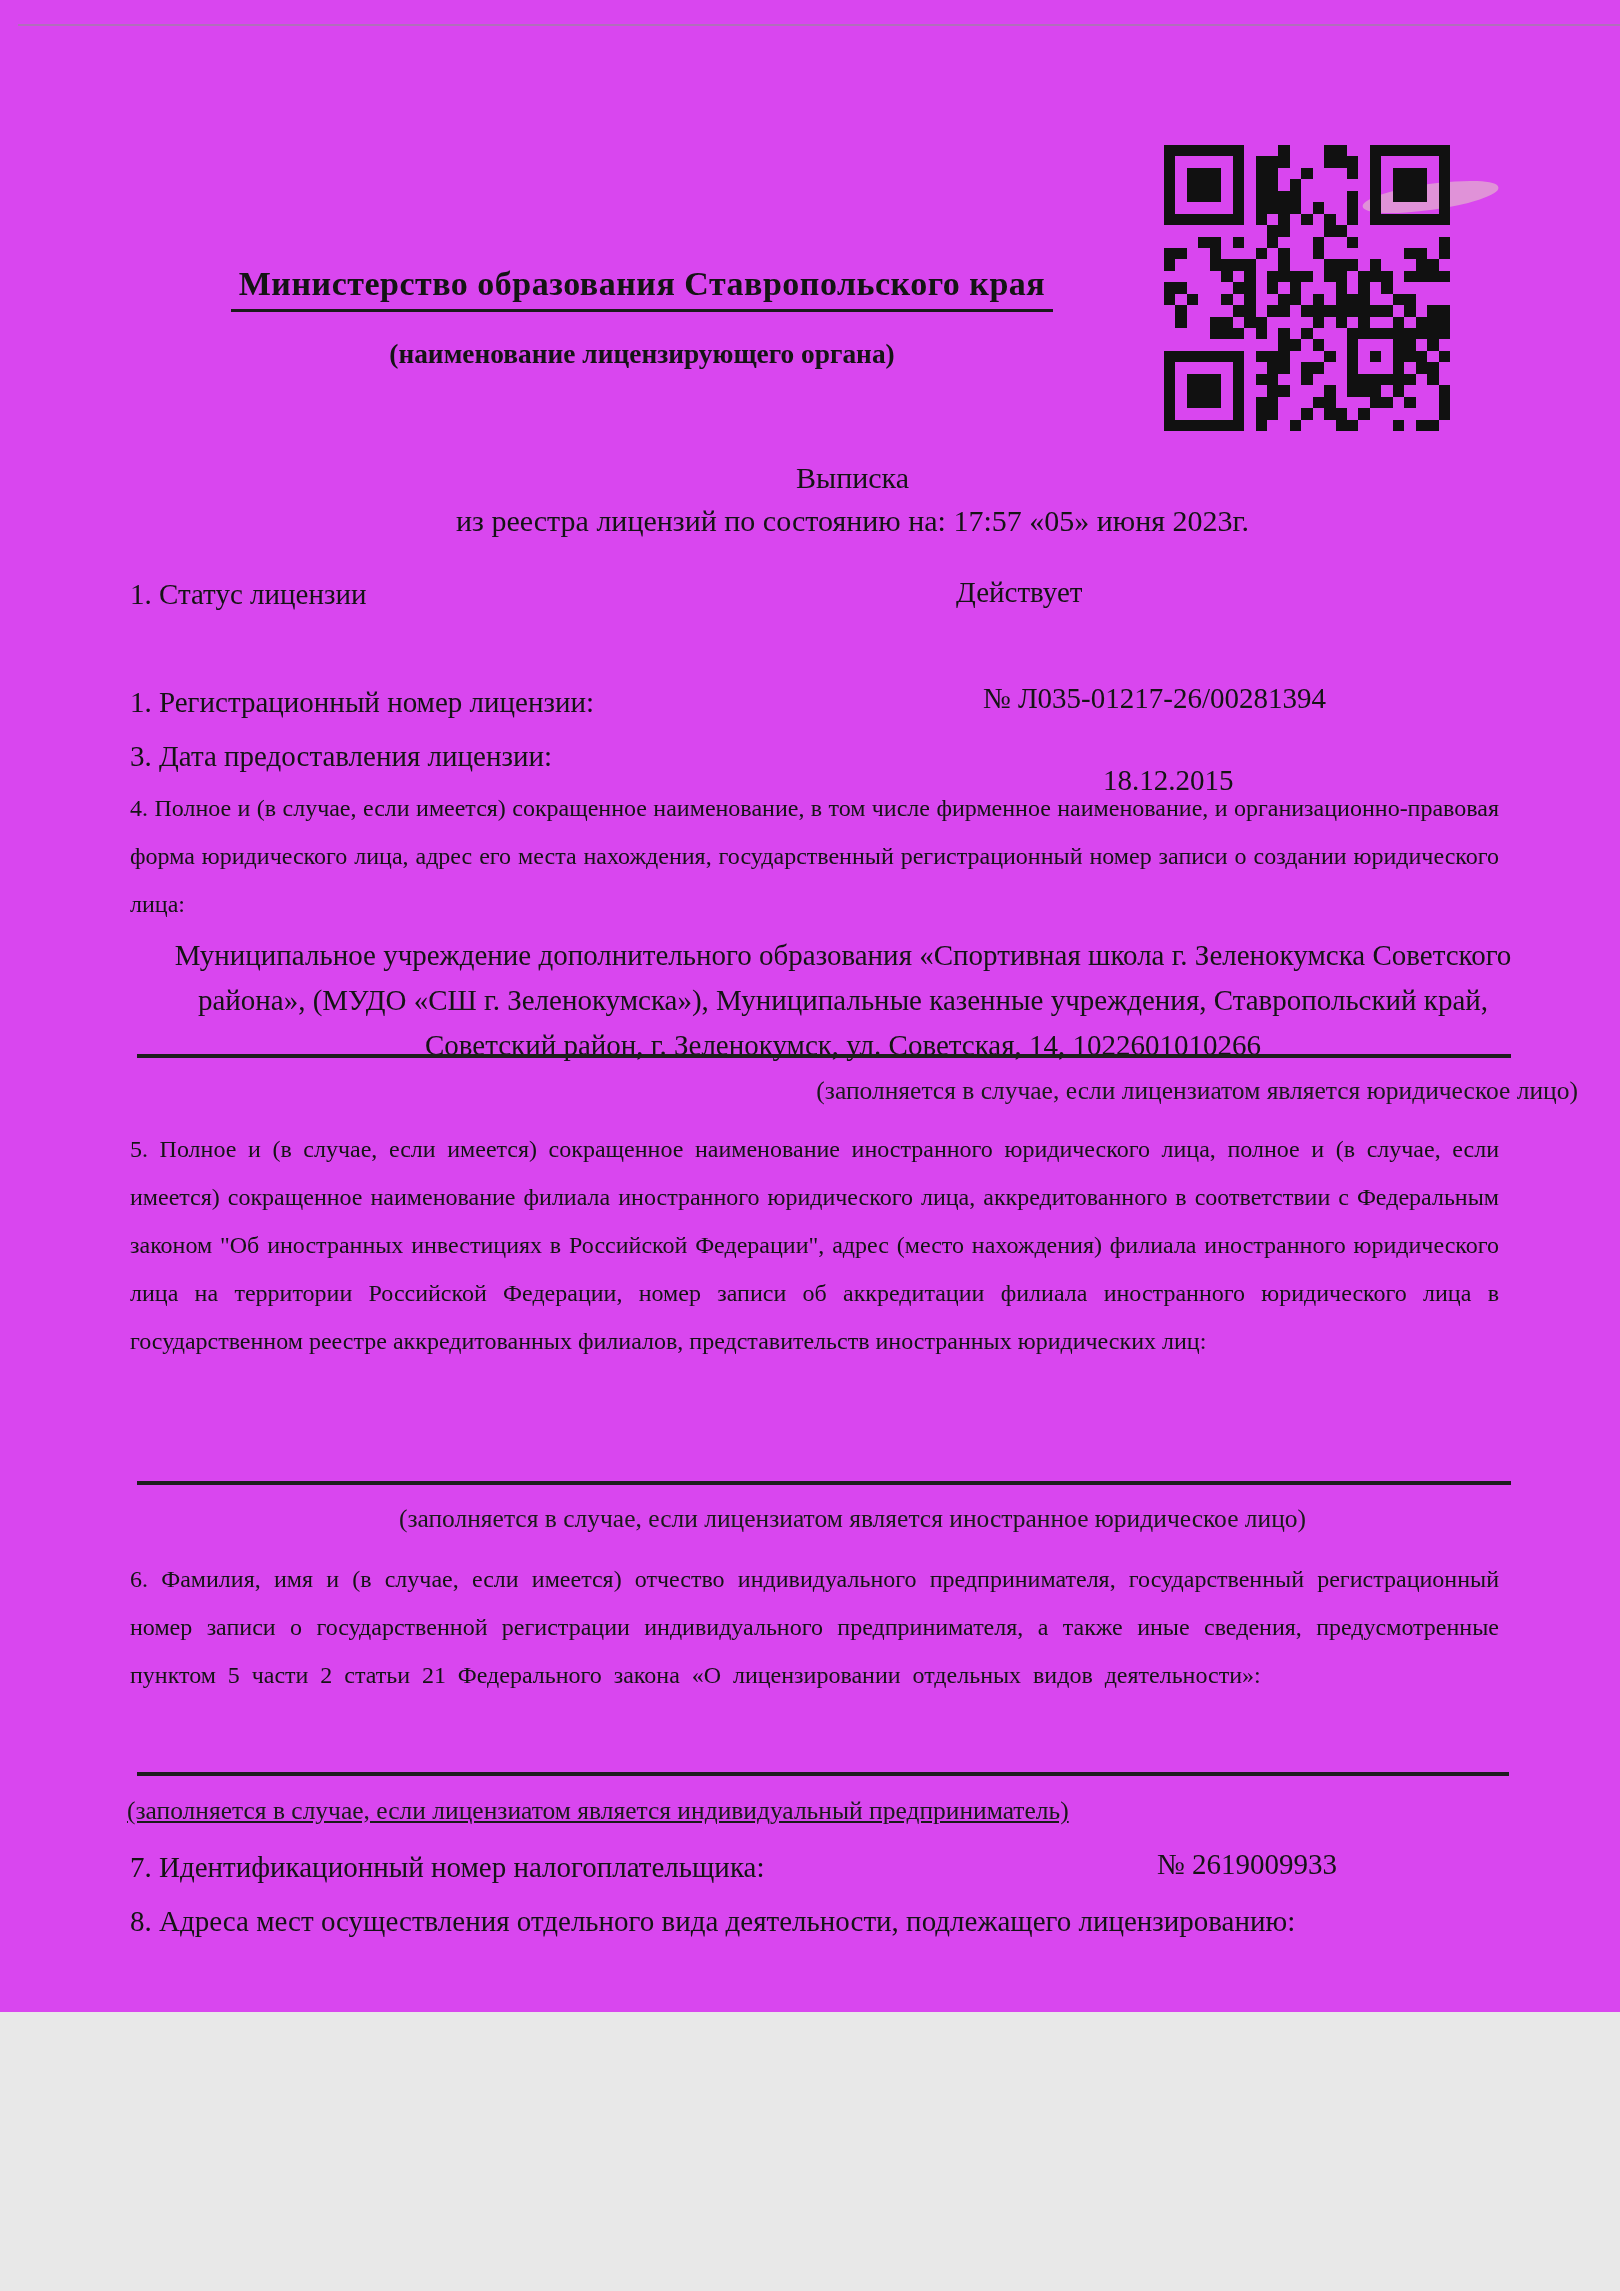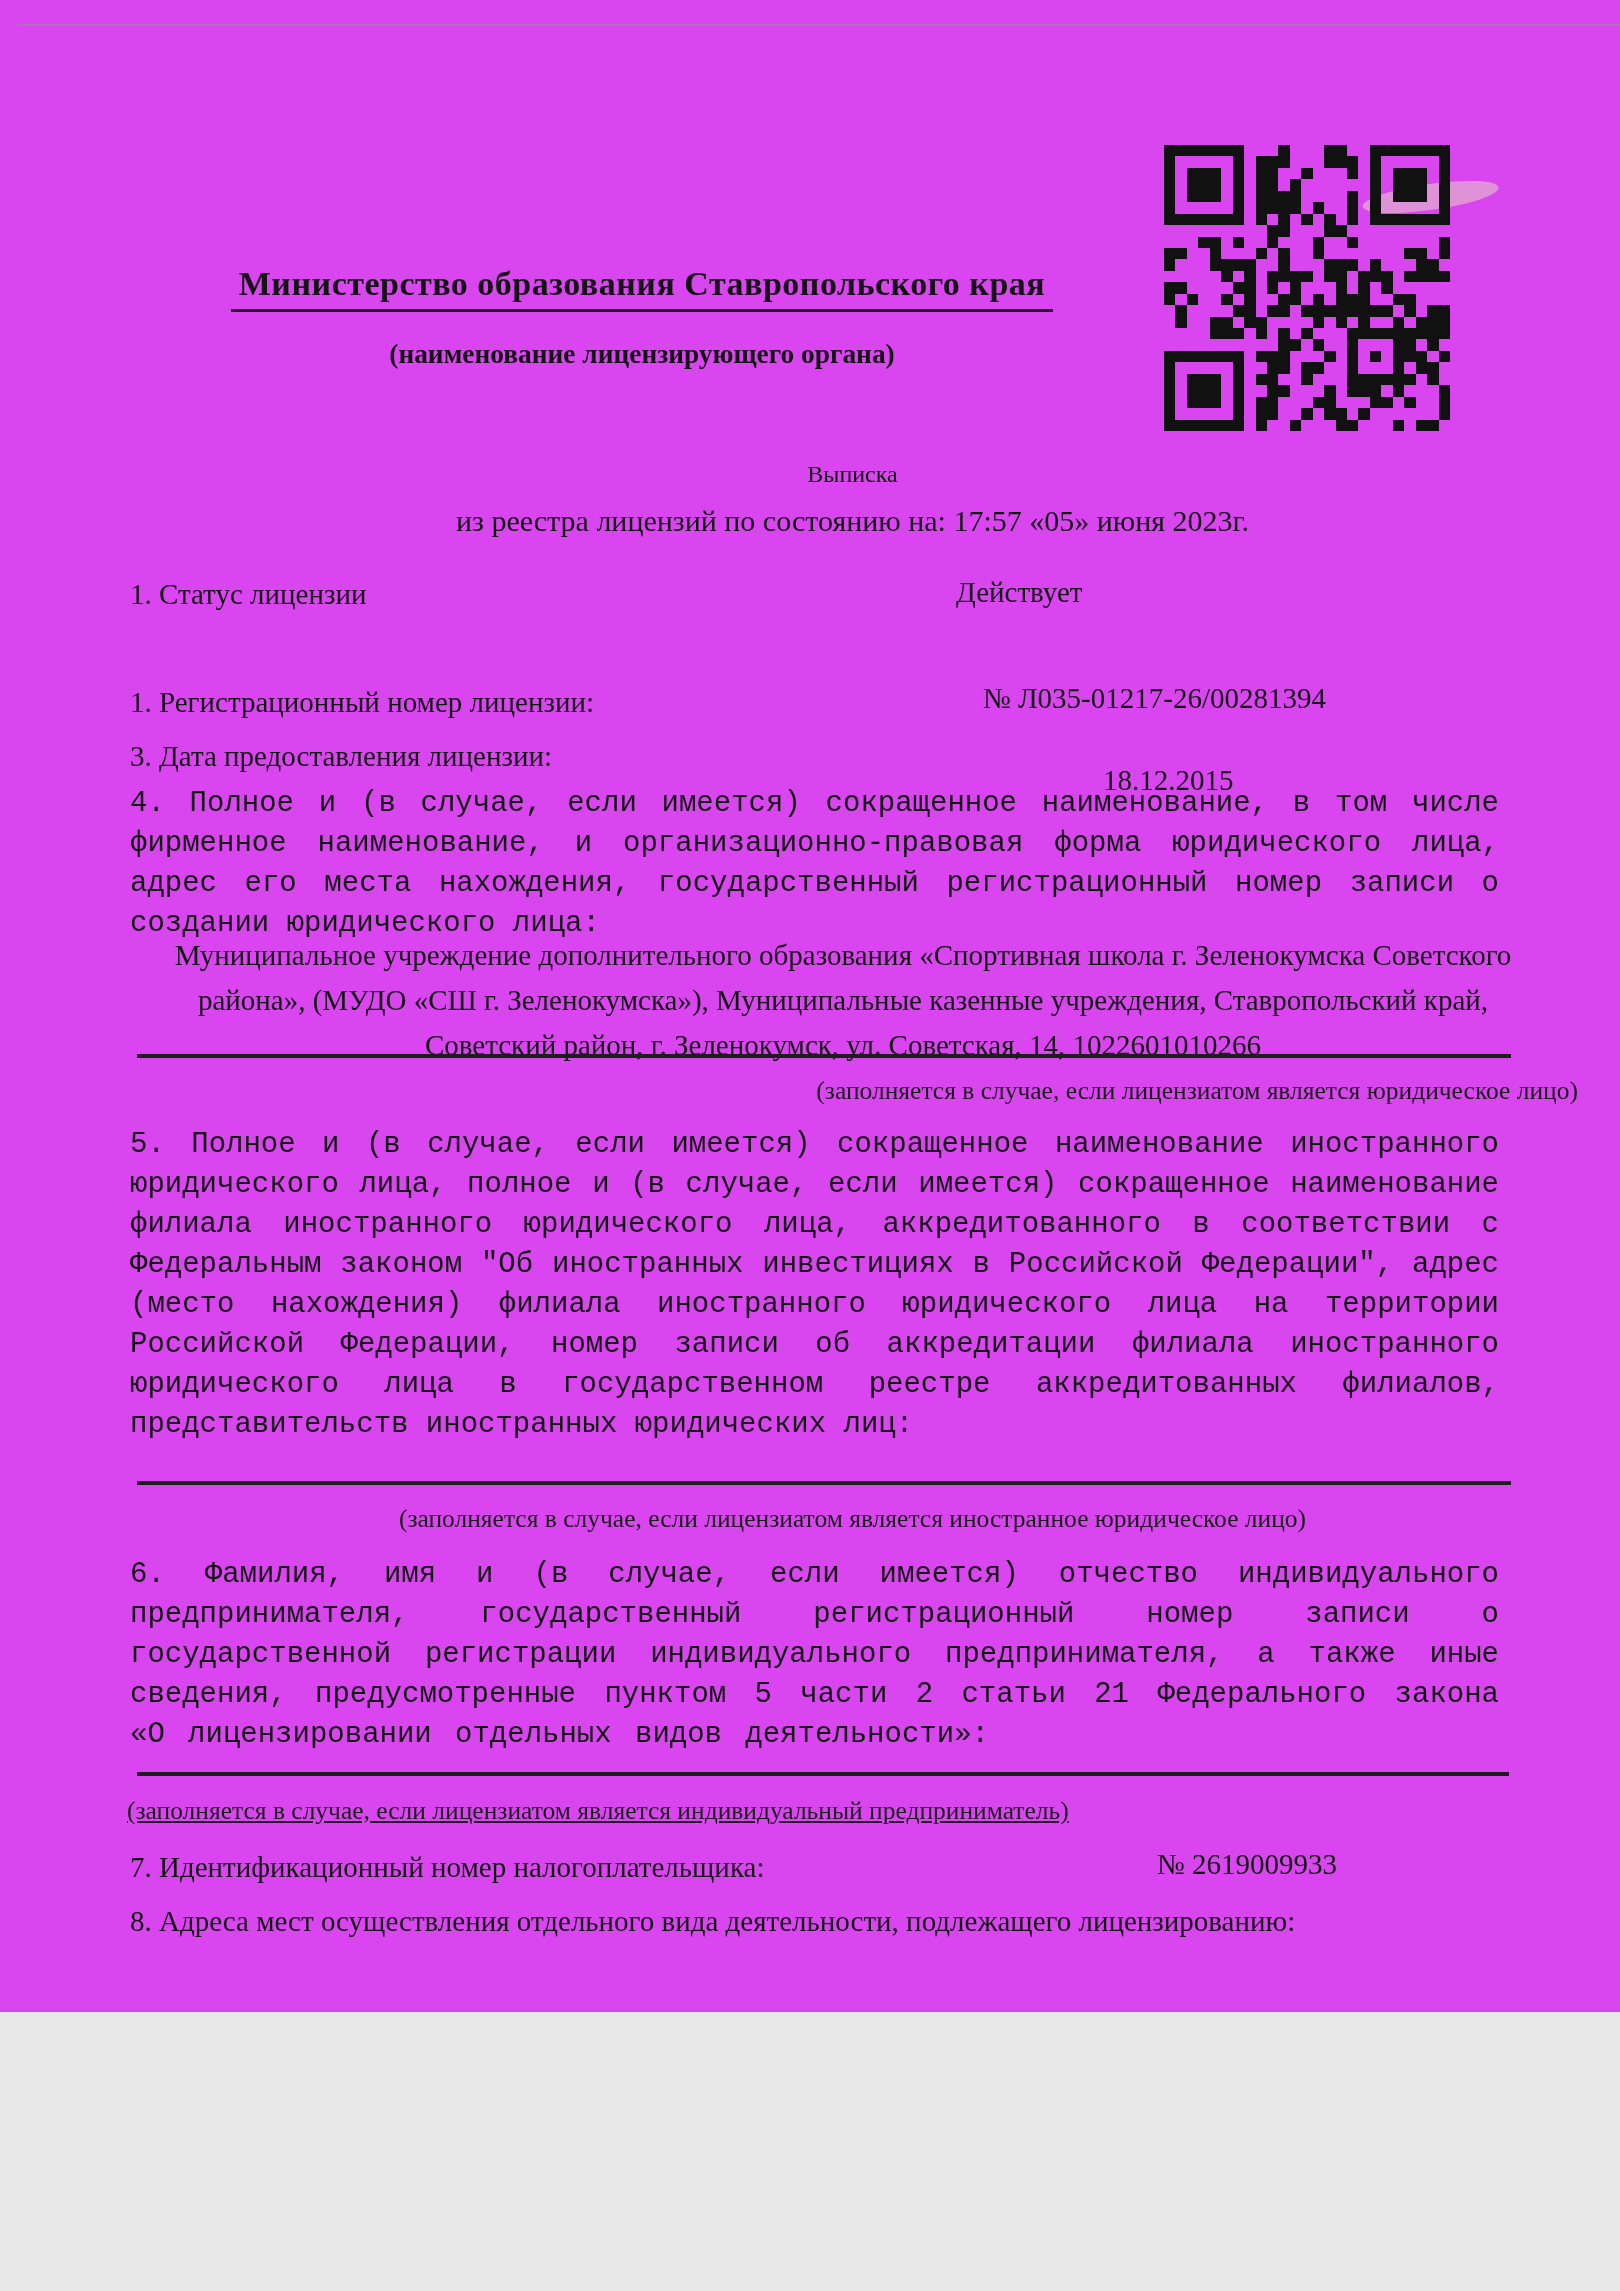--- a/index.html
+++ b/index.html
@@ -17,35 +17,35 @@
   .scan-line-bottom{top:2285px;left:225px;width:1395px;height:2px;background:#9a9a9a;opacity:.45;}
   .smudge{top:184px;left:1362px;width:137px;height:25.5px;background:#e8ddc2;opacity:.5;border-radius:50%;transform:rotate(-8deg);}
   
   .ministry-wrap{top:265px;left:0;width:1284px;text-align:center;}
   .ministry{display:inline-block;font-size:34px;font-weight:bold;letter-spacing:0.5px;
     border-bottom:3.9px solid #1b1b1b;padding:0 7.8px 5.9px 7.8px;}
   .ministry-caption{top:339px;left:0;width:1284px;text-align:center;font-size:27.4px;font-weight:bold;}
   
   .qr{top:145px;left:1164px;width:286px;height:286px;}
   
-  .doc-title{top:461px;left:127px;width:1451px;text-align:center;font-size:24px;}
+  .doc-title{top:461px;left:127px;width:1451px;text-align:center;font-size:30px;}
   .doc-subtitle{top:504px;left:127px;width:1451px;text-align:center;font-size:30px;}
   
   .row-label{font-size:29px;white-space:nowrap;}
   .row-value{font-size:29px;white-space:nowrap;}
   .item1-label{top:578px;left:130px;}
   .item1-value{top:576px;left:956px;}
   .caption{font-size:25.5px;color:#1a1a1a;}
   .caption1{top:632px;left:578px;white-space:nowrap;}
   .item2-label{top:686px;left:130px;}
   .item2-value{top:682px;left:983px;}
   .item3-label{top:740px;left:130px;}
   .item3-value{top:736px;left:1103px;margin-top:28px;}
   
-  .para{font-size:29px;line-height:40px;text-align:justify;font-family:Liberation Mono, monospace;}
+  .para{font-size:24px;line-height:48px;text-align:justify;}
   .item4-text{top:784px;left:130px;width:1369px;}
   .org-block{top:933px;left:147px;width:1392px;font-size:29px;line-height:45px;text-align:center;}
   .rule{height:3.9px;background:#1d1d1d;}
   .rule1{top:1054px;left:137px;width:1374px;}
   .caption4{top:1076px;left:127px;width:1451px;text-align:right;}
   .item5-text{top:1125px;left:130px;width:1369px;}
   .rule2{top:1481px;left:137px;width:1374px;}
   .caption5{top:1504px;left:127px;width:1451px;text-align:center;}
   .item6-text{top:1555px;left:130px;width:1369px;word-spacing:5.9px;}
   .rule3{top:1772px;left:137px;width:1372px;}

